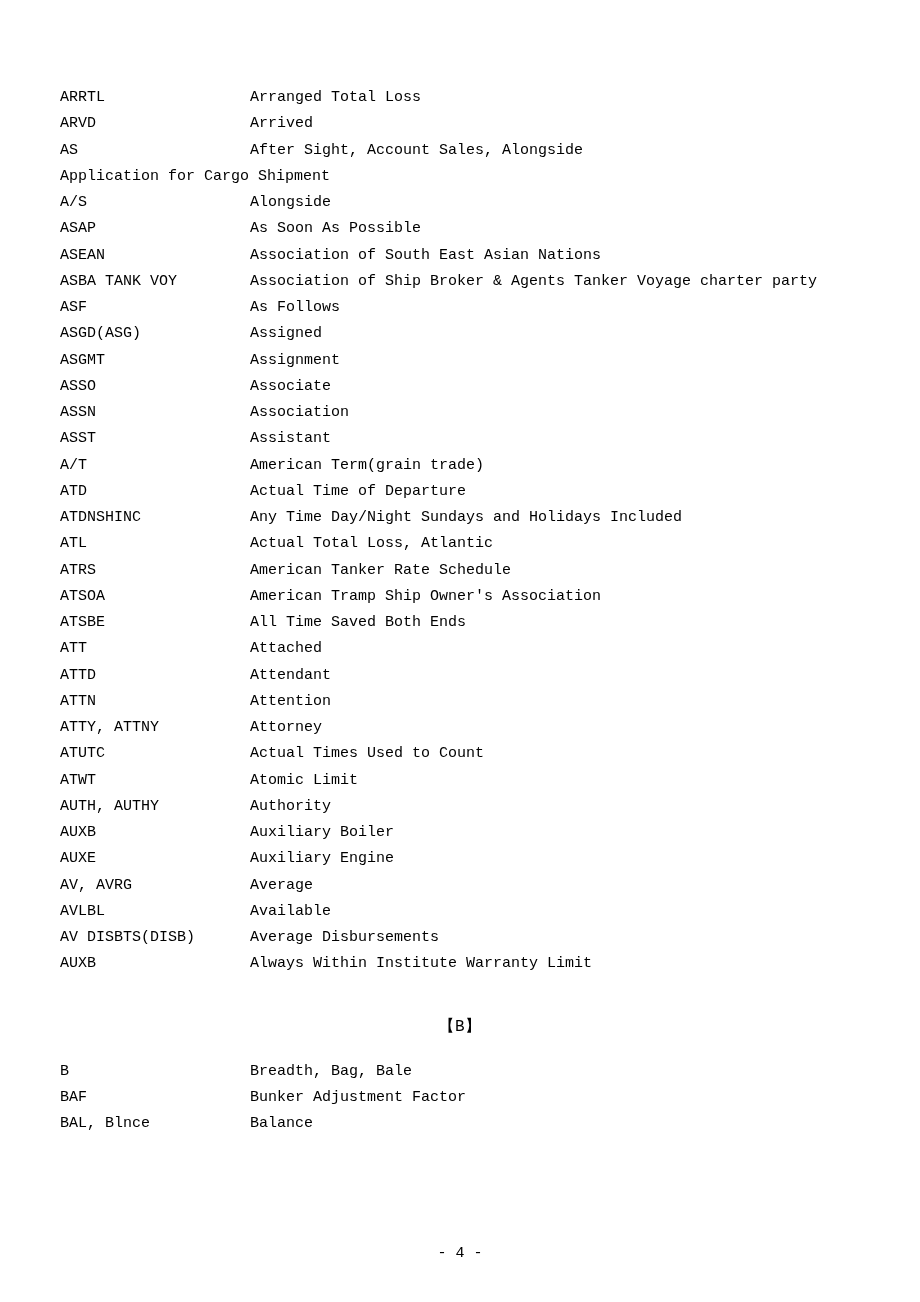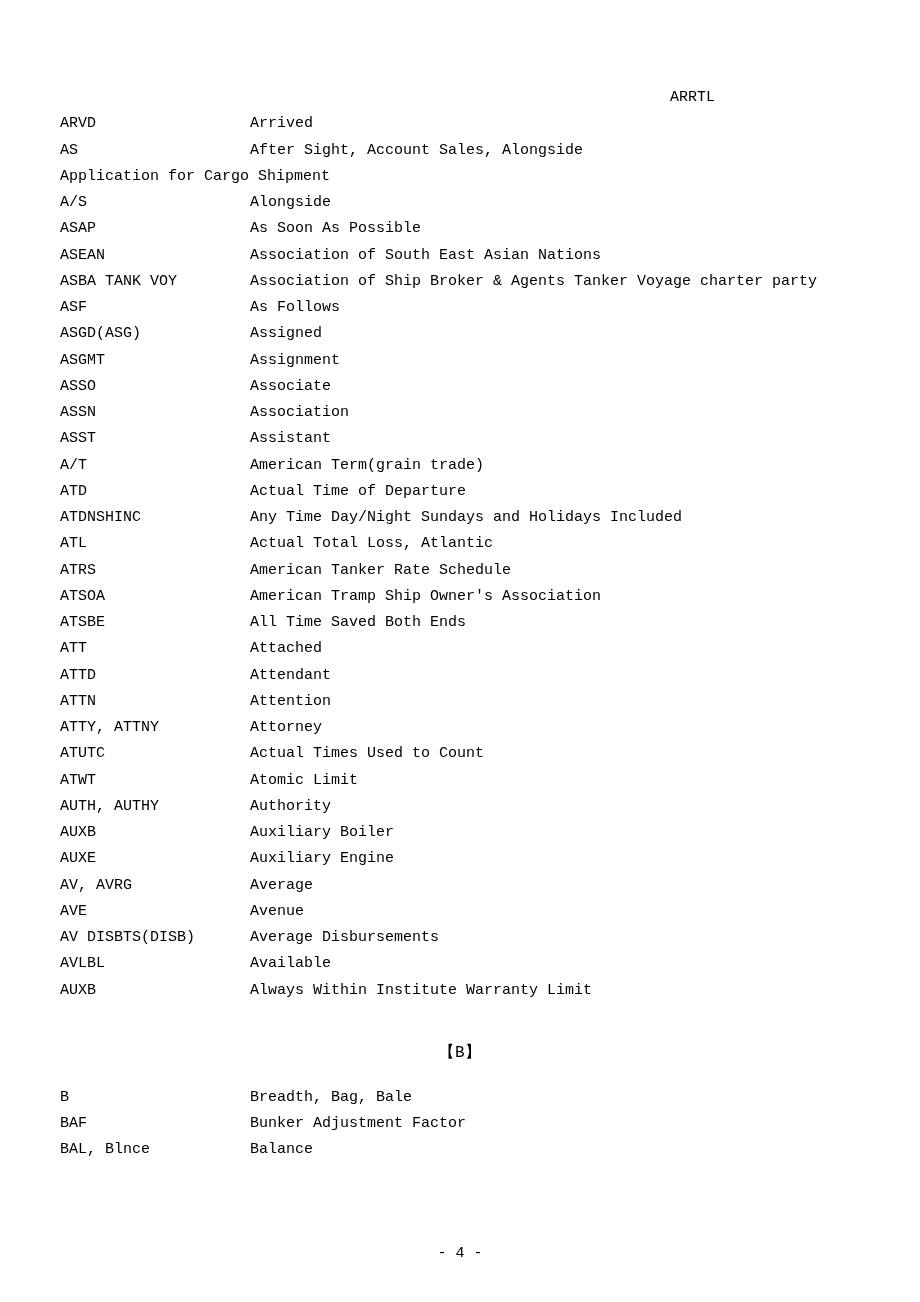--- a/index.html
+++ b/index.html
@@ -13,21 +13,20 @@
       color: #000;
       background: #fff;
       width: 920px;
       height: 1302px;
       padding: 85px 60px 40px 60px;
       position: relative;
     }
     .entry {
       display: flex;
       line-height: 1.75;
-      justify-content: flex-end;
     }
     .abbr {
       width: 190px;
       flex-shrink: 0;
     }
     .def {
       flex: 1;
     }
     .section-header {
       text-align: center;
@@ -44,20 +43,21 @@
       text-align: center;
       font-size: 15px;
     }
   </style>
 </head>
 <body>
 
 <div id="content">
     <div class="entry">
       <div class="abbr">ARRTL</div>
+      <div class="def">Arranged Total Loss</div>
     </div>
     <div class="entry">
       <div class="abbr">ARVD</div>
       <div class="def">Arrived</div>
     </div>
     <div class="entry">
       <div class="abbr">AS</div>
       <div class="def">After Sight, Account Sales, Alongside</div>
     </div>
     <div class="entry">
@@ -165,30 +165,26 @@
     </div>
     <div class="entry">
       <div class="abbr">AUXE</div>
       <div class="def">Auxiliary Engine</div>
     </div>
     <div class="entry">
       <div class="abbr">AV, AVRG</div>
       <div class="def">Average</div>
     </div>
     <div class="entry">
-      <div class="abbr">AVE</div>
-      <div class="def">Avenue</div>
+      <div class="abbr">AVLBL</div>
+      <div class="def">Available</div>
     </div>
     <div class="entry">
       <div class="abbr">AV DISBTS(DISB)</div>
       <div class="def">Average Disbursements</div>
-    </div>
-    <div class="entry">
-      <div class="abbr">AVLBL</div>
-      <div class="def">Available</div>
     </div>
     <div class="entry">
       <div class="abbr">AUXB</div>
       <div class="def">Always Within Institute Warranty Limit</div>
     </div>
     <div class="section-header">【B】</div>
     <div class="entry">
       <div class="abbr">B</div>
       <div class="def">Breadth, Bag, Bale</div>
     </div>

